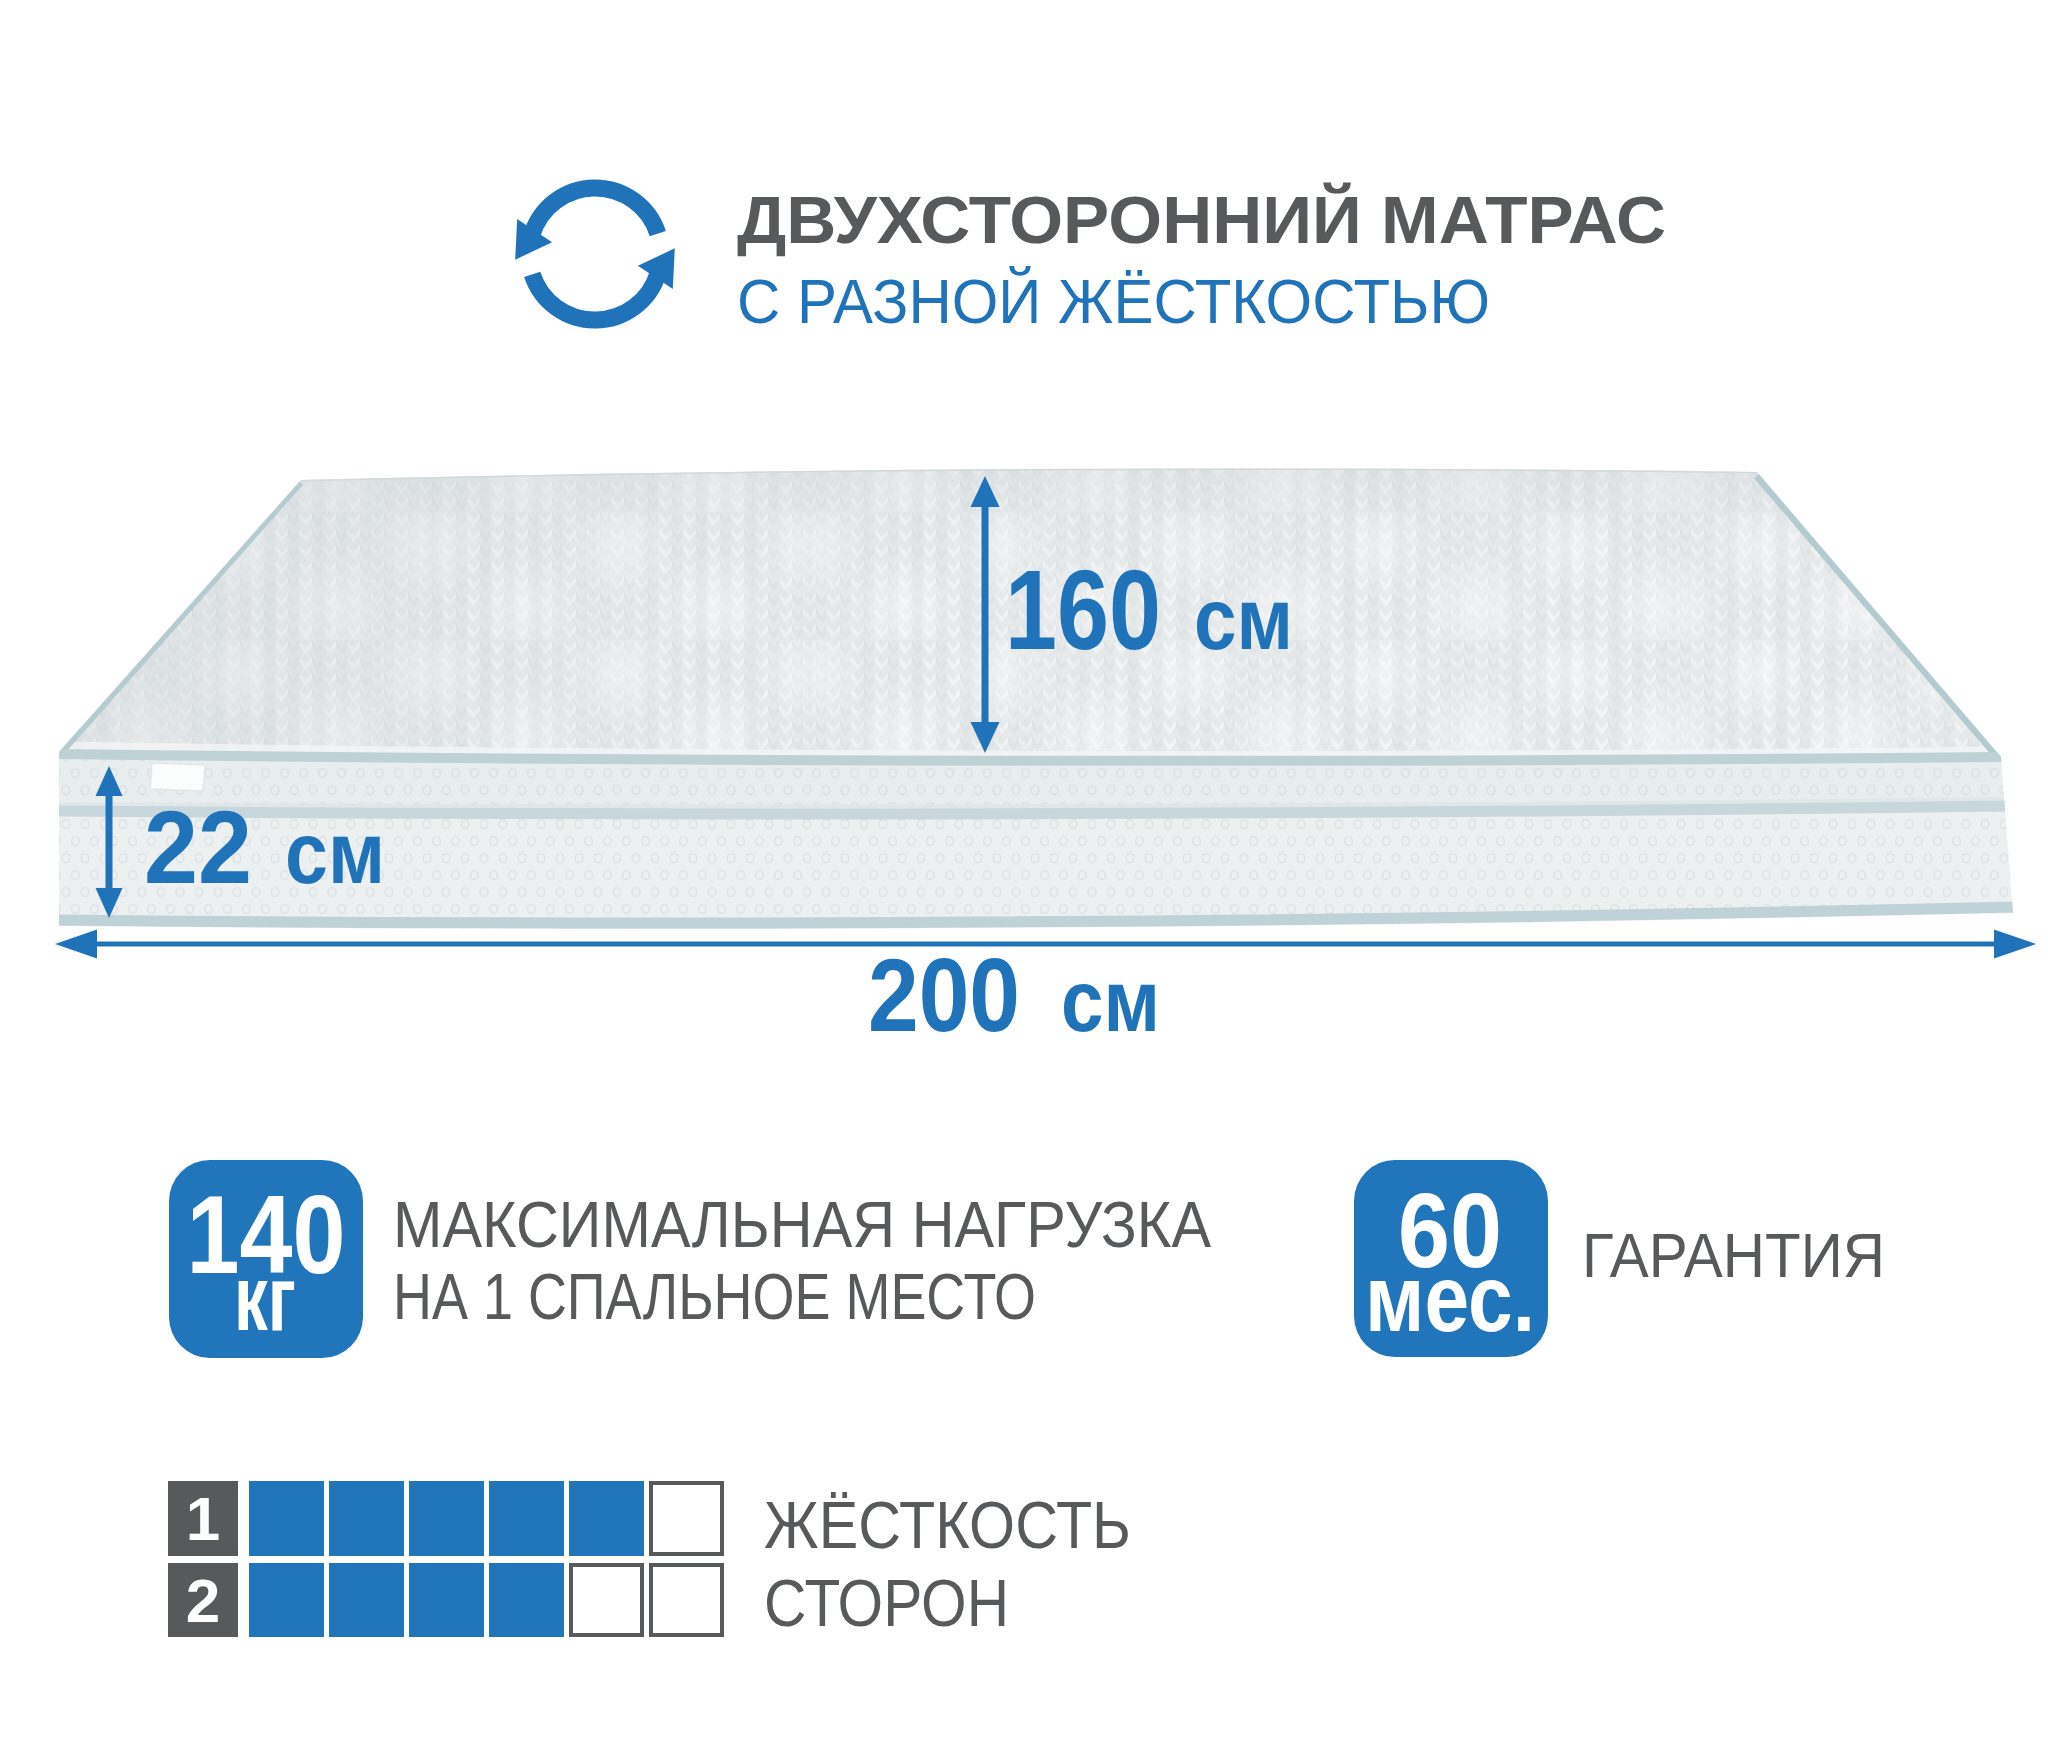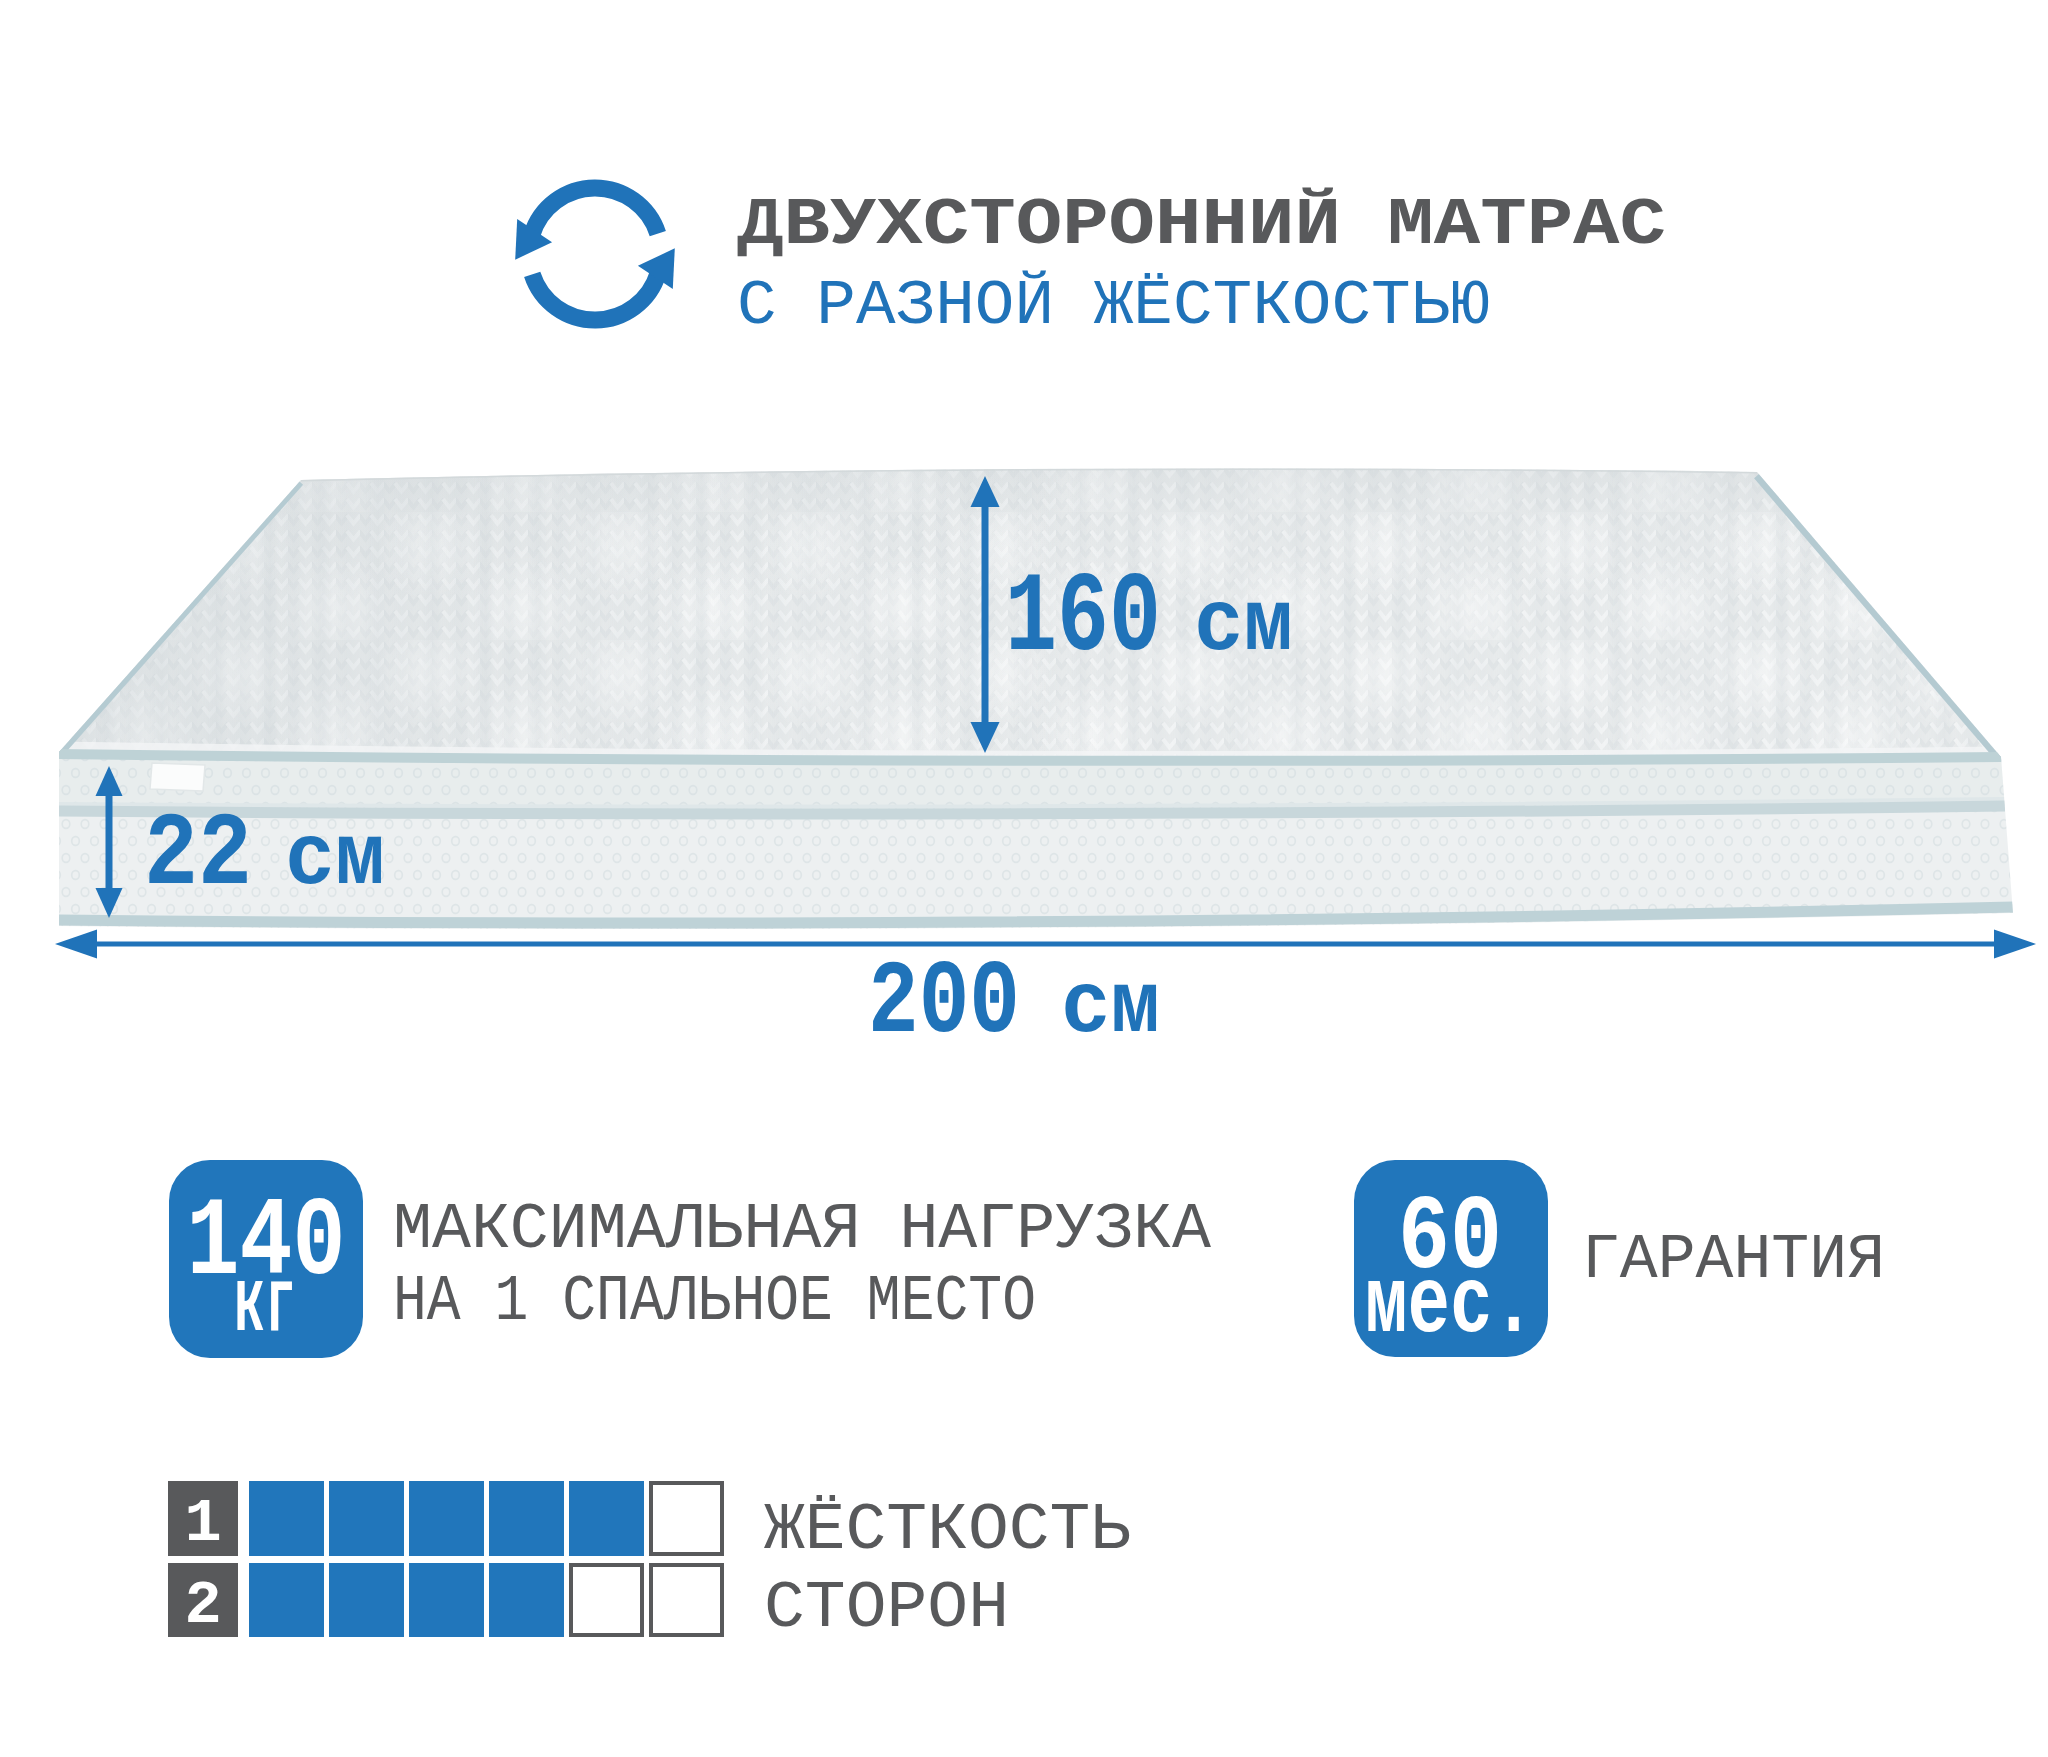--- a/index.html
+++ b/index.html
@@ -1,17 +1,17 @@
 <!DOCTYPE html>
 <html><head>
 <meta charset="utf-8">
 <style>
 html,body{margin:0;padding:0;background:#ffffff;}
 #page{position:relative;width:2048px;height:1757px;background:#ffffff;overflow:hidden;
-      font-family:Liberation Mono, monospace;}
+      font-family:Liberation Sans, sans-serif;}
 </style>
 </head>
 <body>
 <div id="page">
 <svg width="2048" height="1757" viewBox="0 0 2048 1757">
 <defs>
   <pattern id="quilt" width="24" height="16" patternUnits="userSpaceOnUse">
     <rect width="24" height="16" fill="#e8ebec"></rect>
     <path d="M-1,3 L5.5,11.5 L12,3" stroke="#e1e5e7" stroke-width="4" fill="none"></path>
     <path d="M11,3 L17.5,11.5 L24.5,3" stroke="#f2f4f5" stroke-width="4" fill="none"></path>

